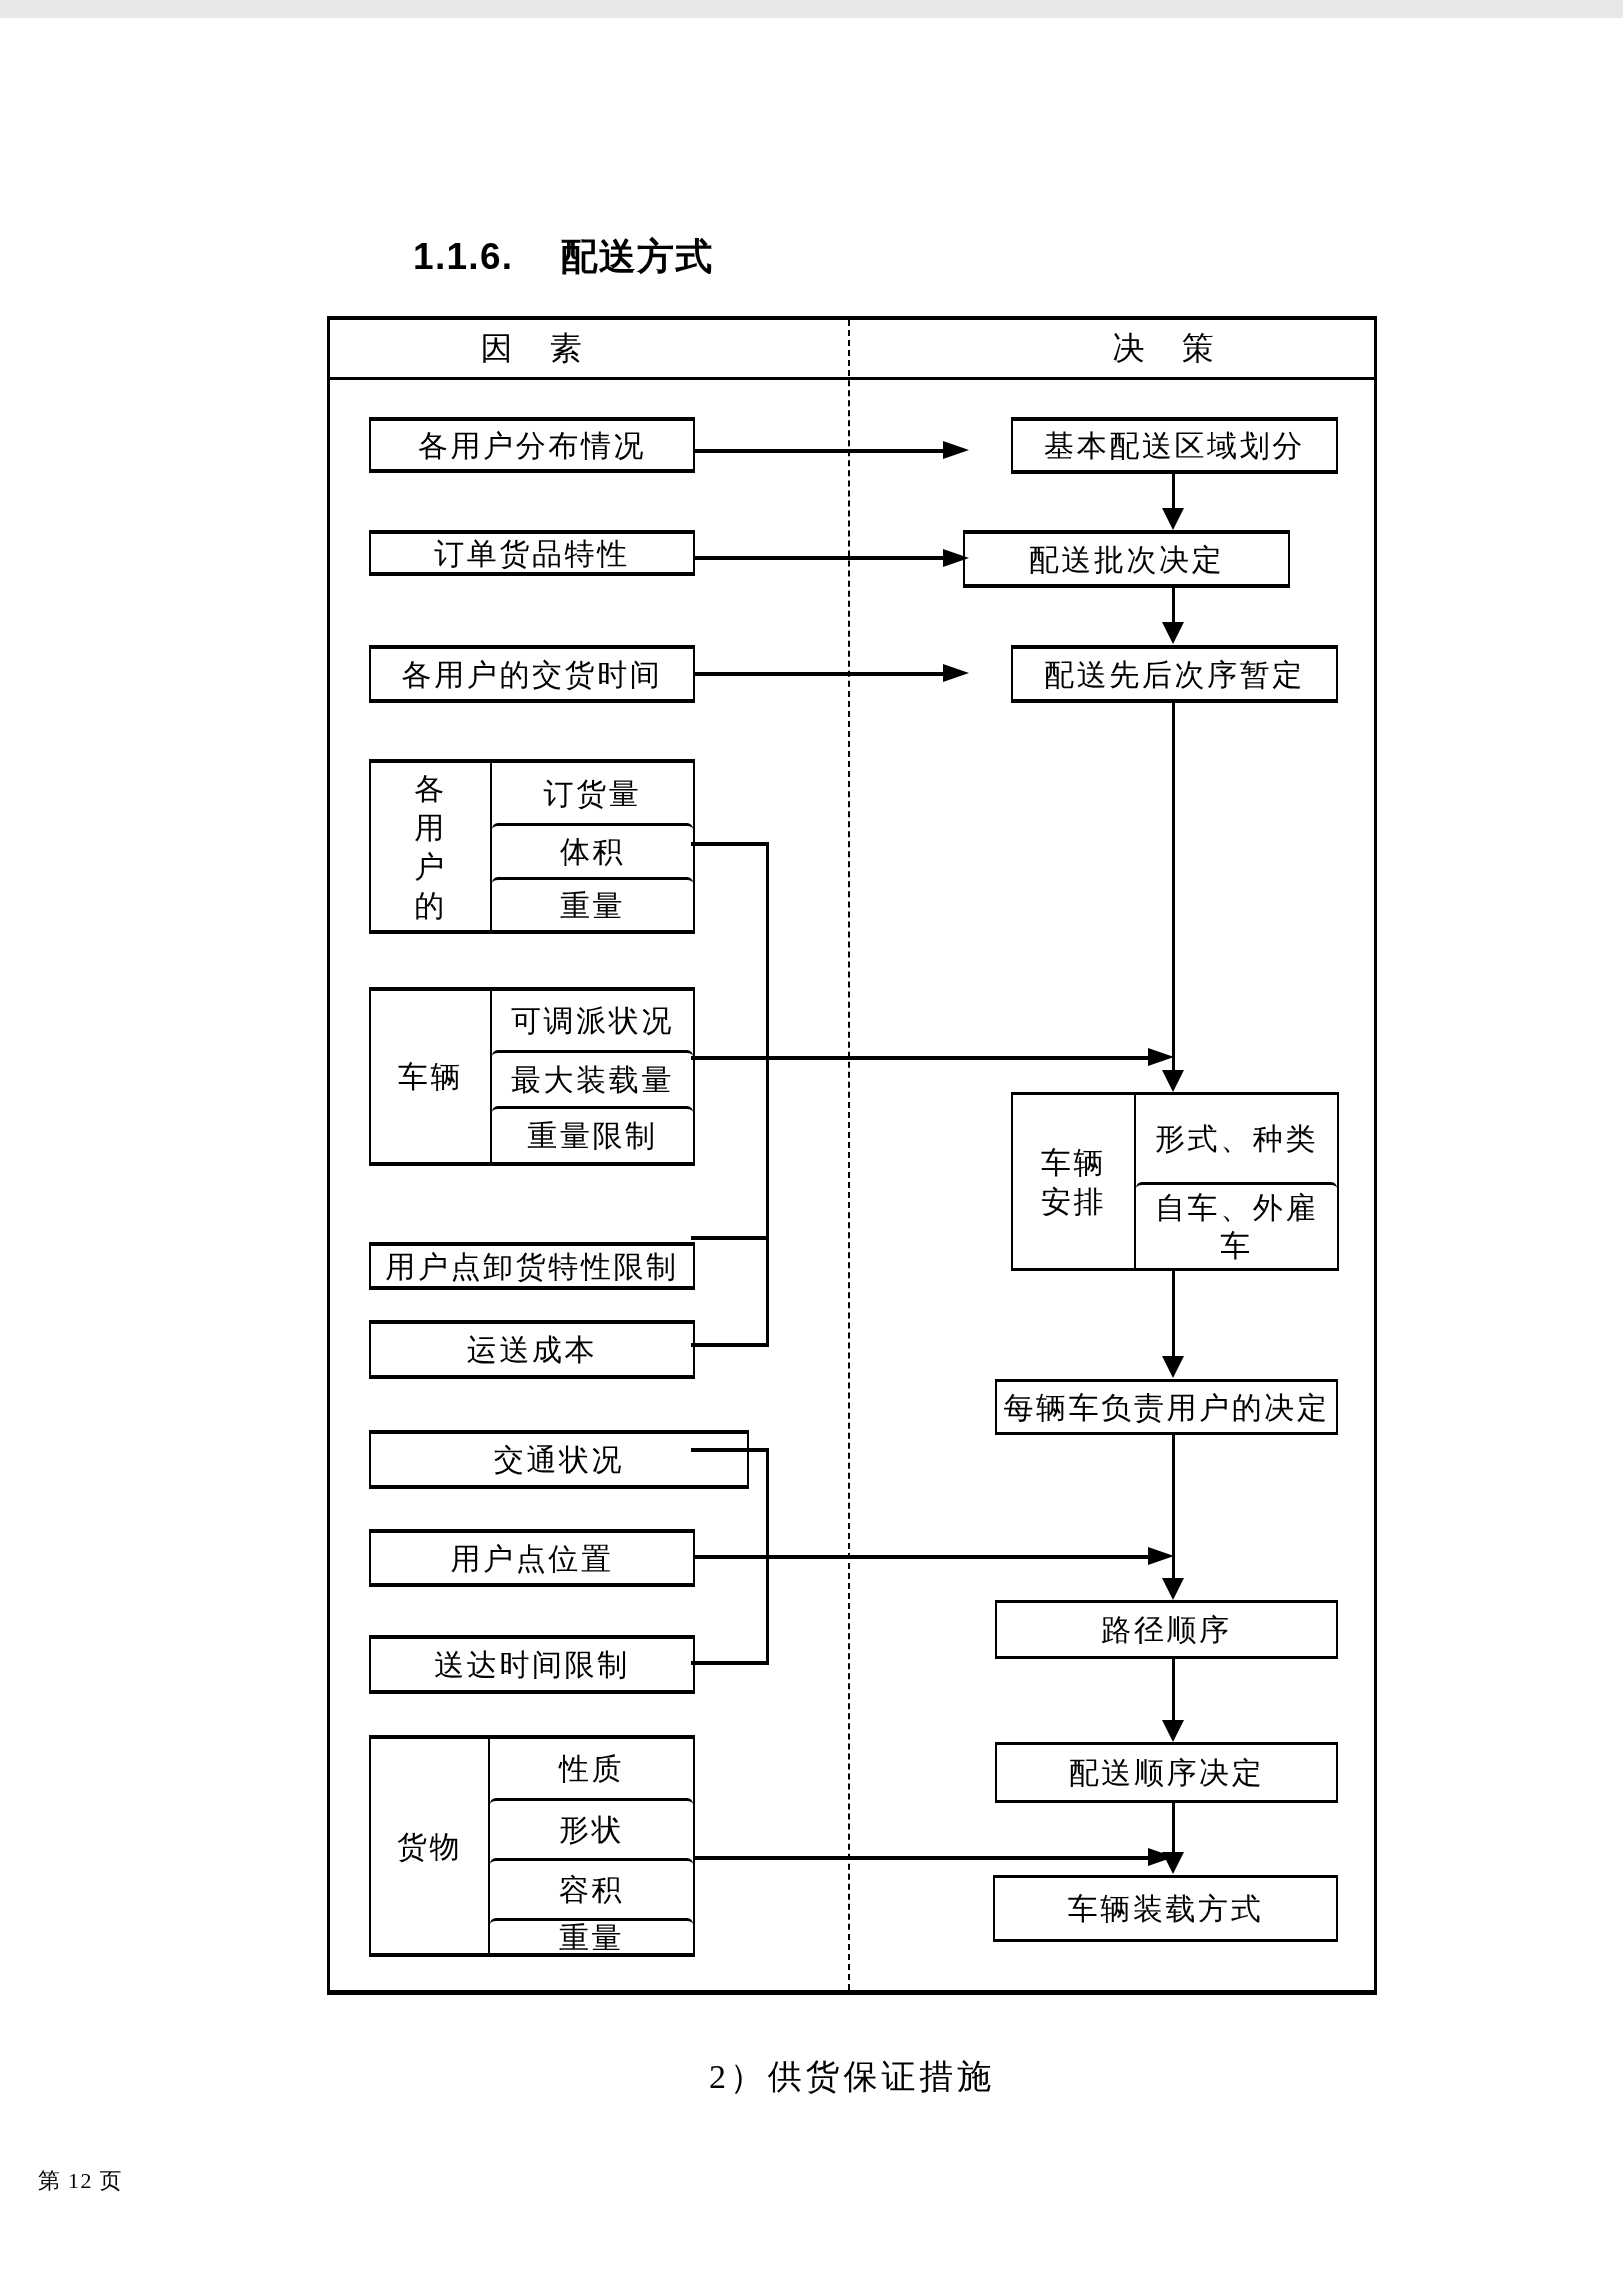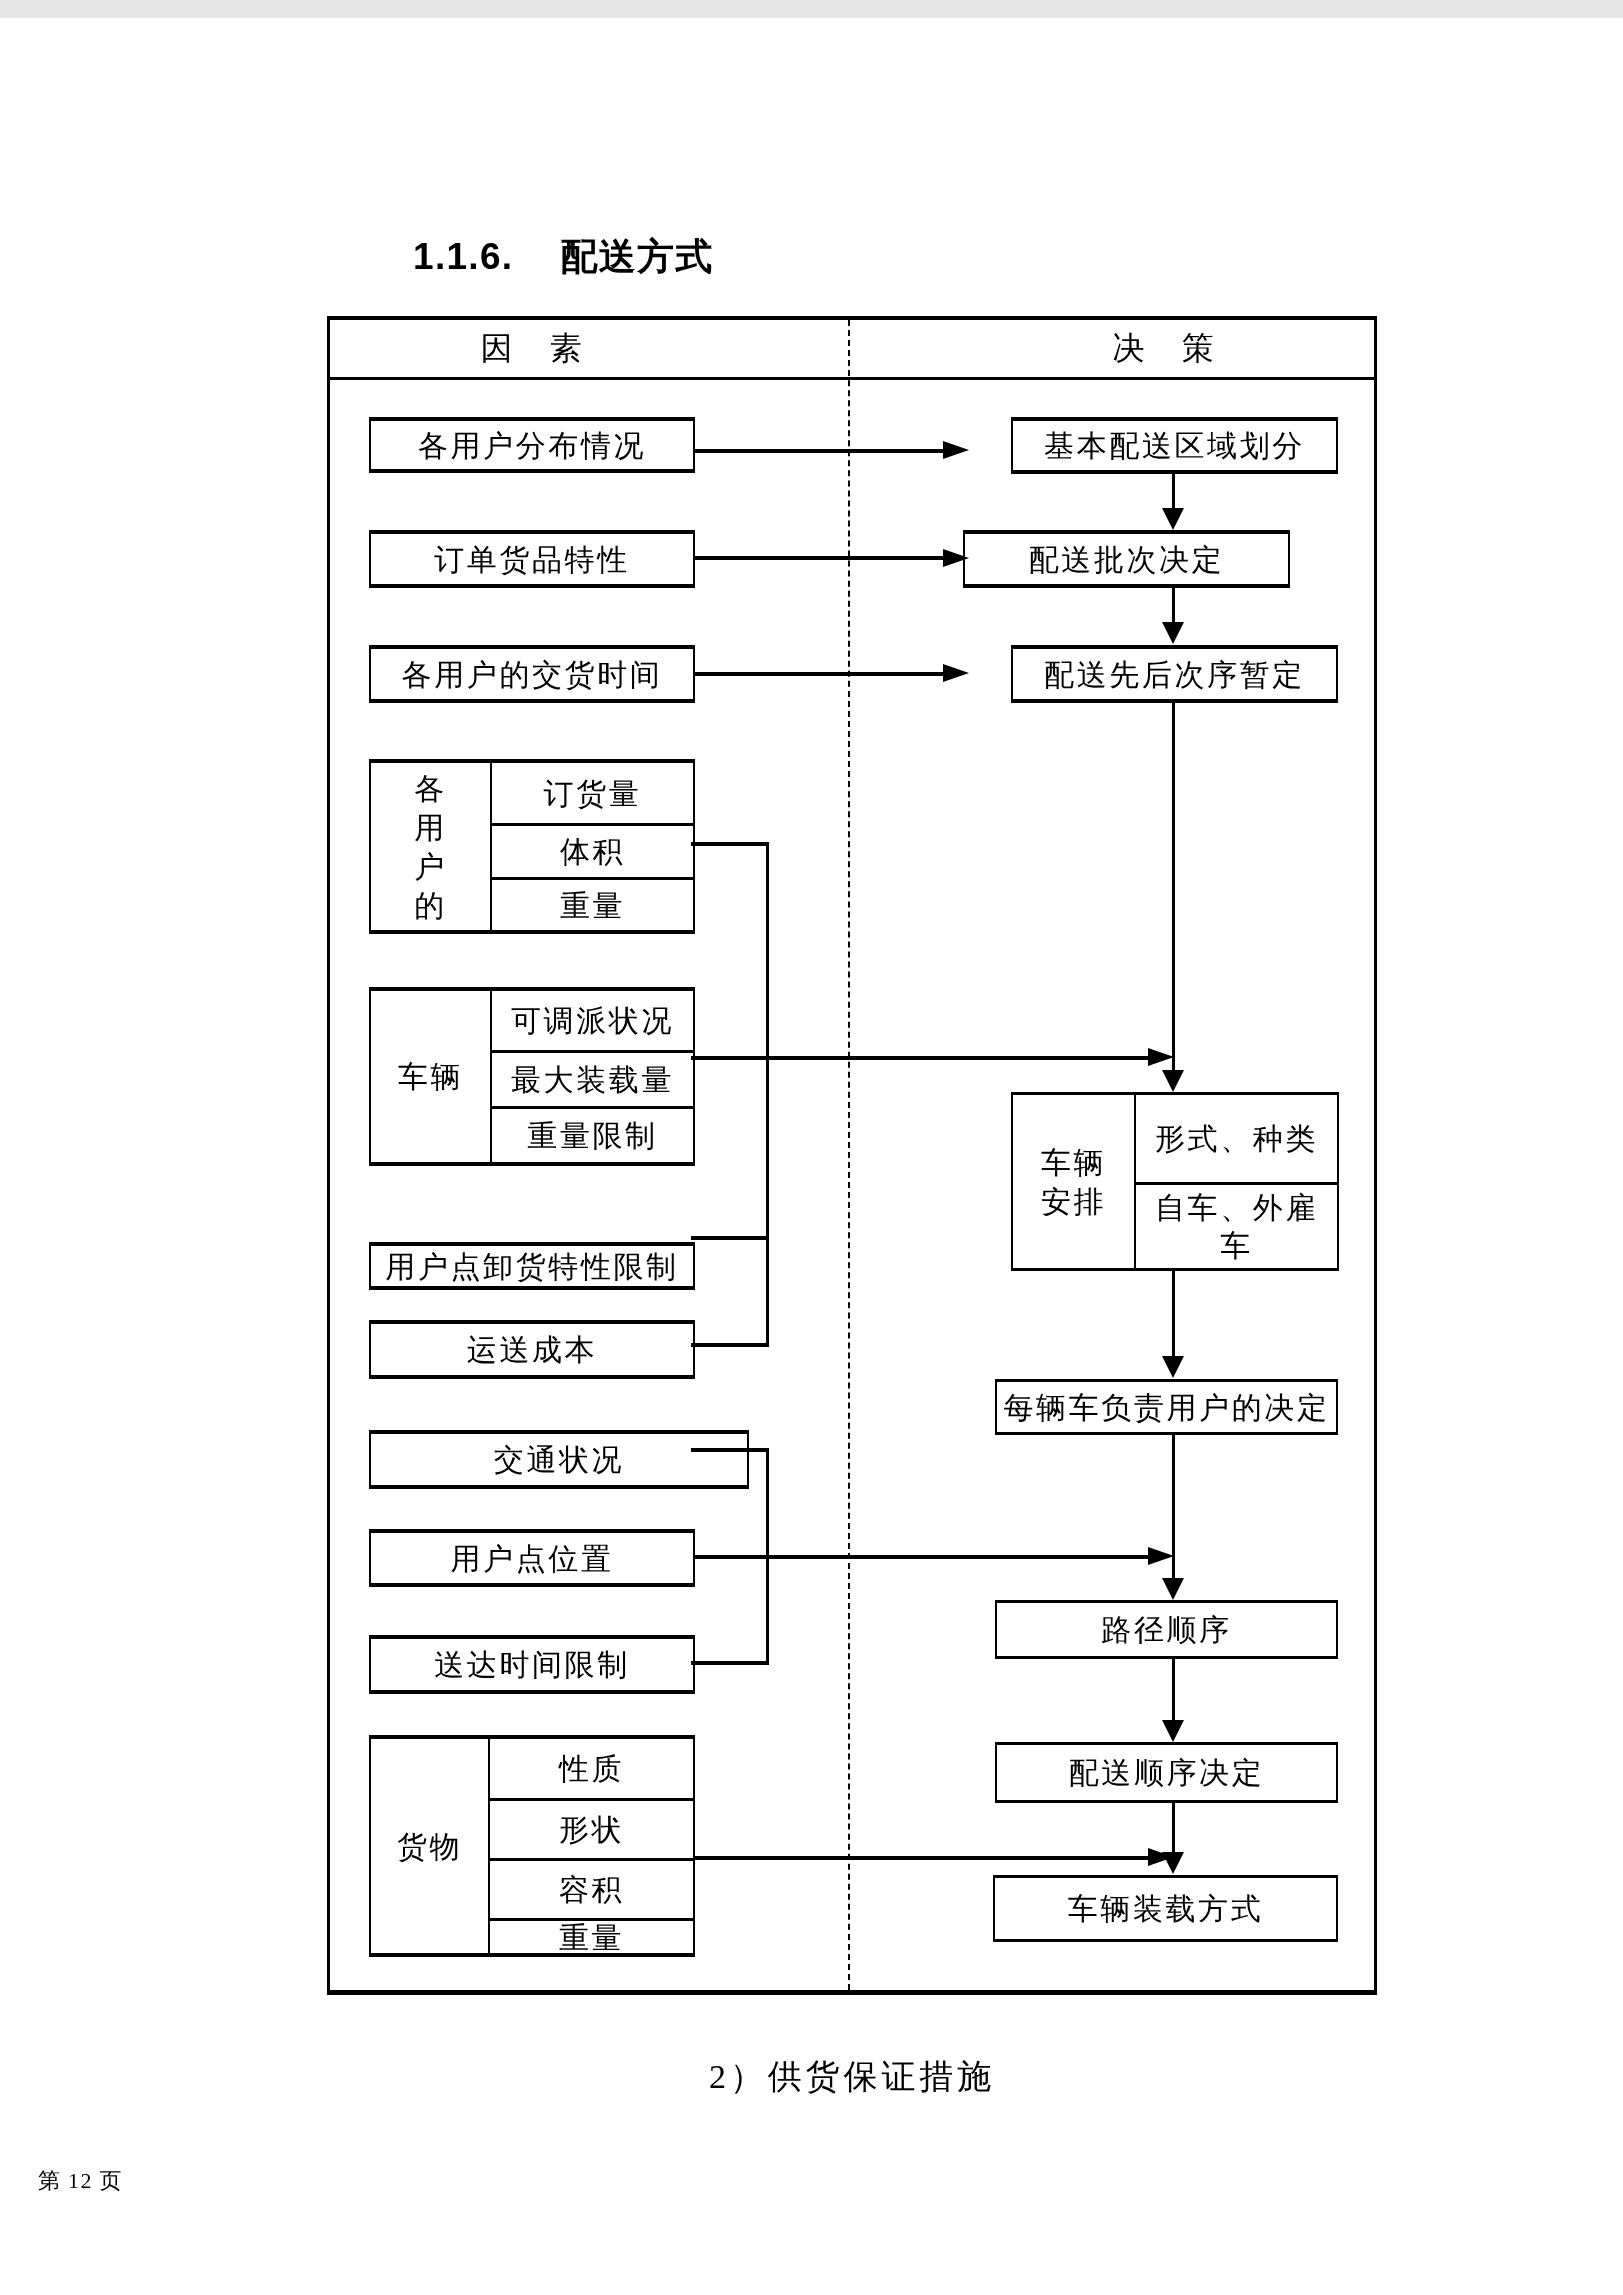--- a/index.html
+++ b/index.html
@@ -47,21 +47,21 @@
   .glabel {
     box-sizing:border-box; border-right:2.6px solid #000;
     display:flex; align-items:center; justify-content:center; text-align:center;
   }
   .glabel .wrap { word-break:break-all; }
   .gcells { flex:1; display:flex; flex-direction:column; }
   .gcell {
     box-sizing:border-box; display:flex; align-items:center; justify-content:center;
     text-align:center; padding:0 3.9px; overflow:hidden;
   }
-  .gcell + .gcell { border-top:3.9px solid #000; }
+  .gcell + .gcell { border-top:3.9px solid #000;border-radius:6px; }
 
   
   .ah { position:absolute; width:0; height:0; }
   .ah.right { border-top:9.8px solid transparent; border-bottom:9.8px solid transparent; border-left:26px solid #000; }
   .ah.down  { border-left:11px solid transparent; border-right:11px solid transparent; border-top:22px solid #000; }
 
   .caption {
     position:absolute; left:327px; width:1050px; top:2036px;
     text-align:center; font-size:34px; letter-spacing:3.9px; white-space:nowrap;
   }
@@ -81,21 +81,21 @@
   </div>
 
   <div class="abs frame" style="left:327px;top:298px;width:1050px;height:1679px"></div>
   <div class="hline" style="left:330px;top:359px;width:1044px;height:3.3px"></div>
   <div class="dashline" style="left:848px;top:302px;height:1670px"></div>
 
   <div class="colhead" style="left:271px;top:309px;width:523px">因　素</div>
   <div class="colhead" style="left:903px;top:309px;width:523px">决　策</div>
 
   <div class="box" style="left:369px;top:399px;width:326px;height:56px">各用户分布情况</div>
-  <div class="box" style="left:369px;top:512px;width:326px;height:58px">订单货品特性</div>
+  <div class="box" style="left:369px;top:512px;width:326px;height:46px">订单货品特性</div>
   <div class="box" style="left:369px;top:627px;width:326px;height:58px">各用户的交货时间</div>
   <div class="box" style="left:369px;top:1224px;width:326px;height:48px">用户点卸货特性限制</div>
   <div class="box" style="left:369px;top:1302px;width:326px;height:59px">运送成本</div>
   <div class="box" style="left:369px;top:1412px;width:380px;height:59px">交通状况</div>
   <div class="box" style="left:369px;top:1511px;width:326px;height:58px">用户点位置</div>
   <div class="box" style="left:369px;top:1617px;width:326px;height:59px">送达时间限制</div>
 
   <div class="group" style="left:369px;top:741px;width:326px;height:175px">
     <div class="glabel" style="width:121px">
       <span class="wrap" style="width:34px">各用户的</span>

